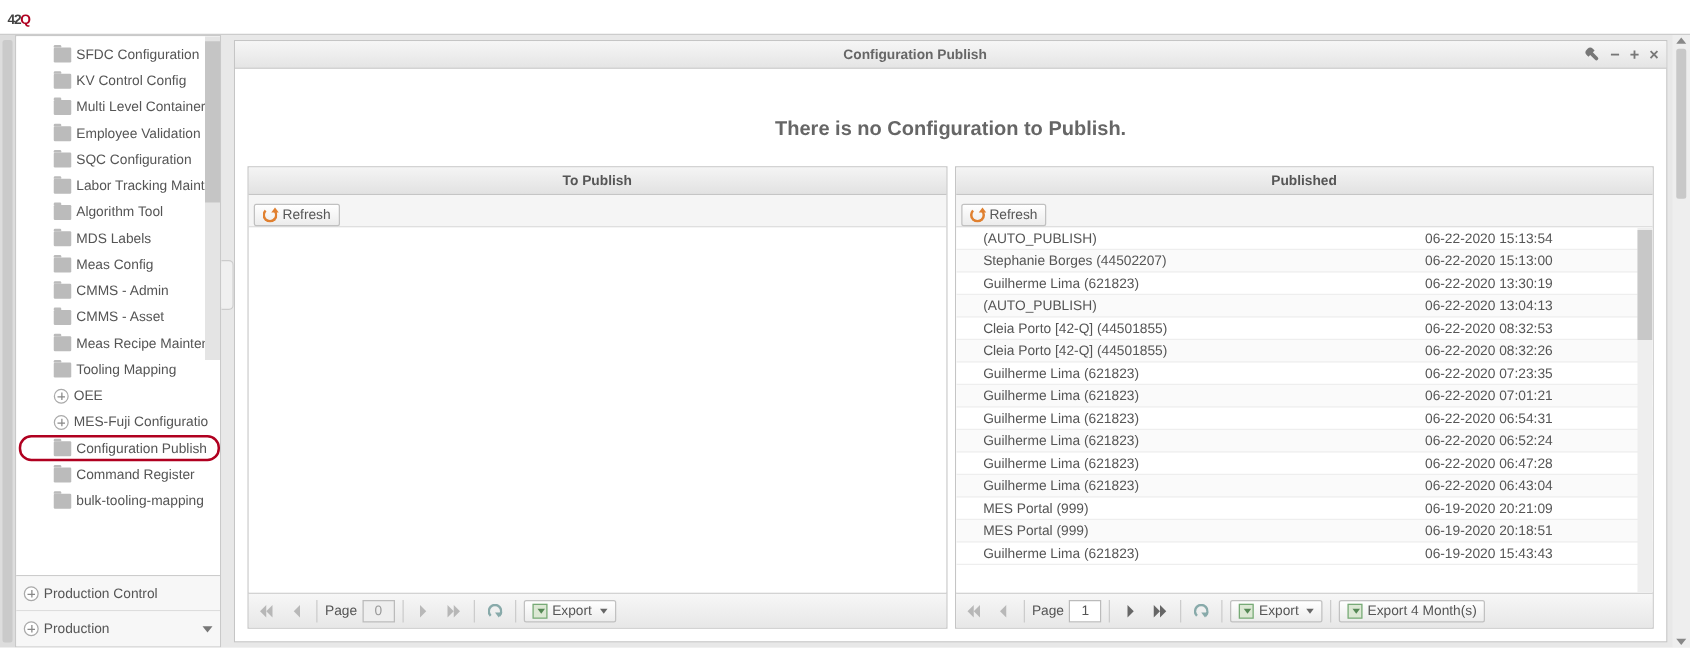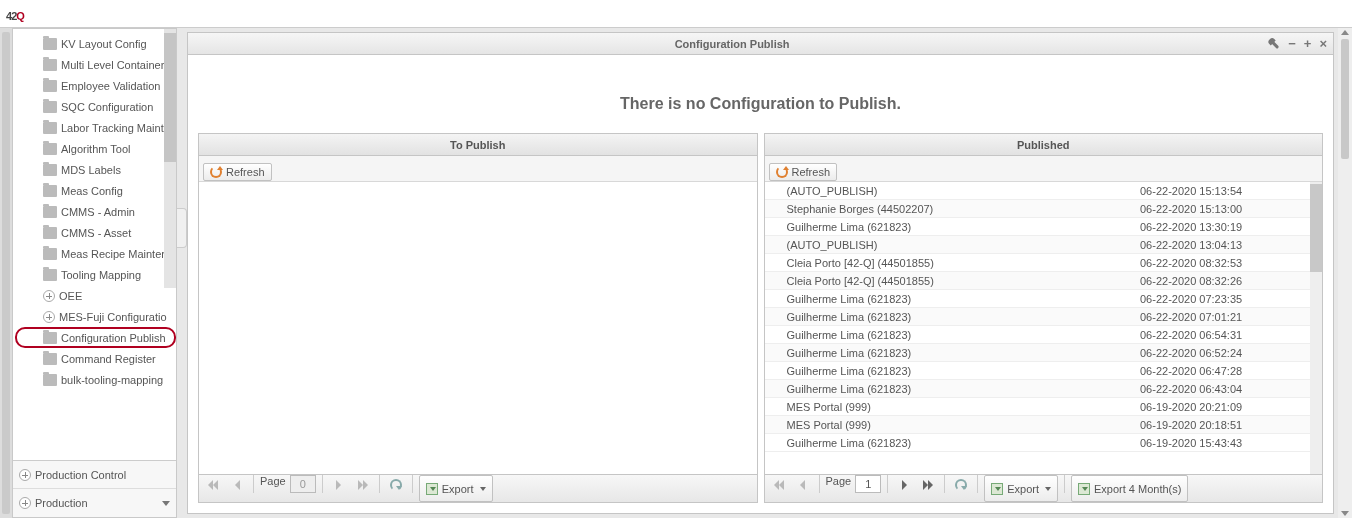--- a/index.html
+++ b/index.html
@@ -49,21 +49,21 @@
 .refresh-ico:before{content:"";position:absolute;inset:0;border:2px solid #e08030;border-radius:50%;border-top-color:transparent}
 .refresh-ico:after{content:"";position:absolute;right:-1px;top:0;width:0;height:0;border-left:3px solid transparent;border-right:3px solid transparent;border-bottom:4px solid #e08030}
 .grid-body{flex:1;overflow:hidden;position:relative;background:#fff}
 .rowlist{position:absolute;inset:0;overflow-y:auto}
 .row{display:flex;height:18px;align-items:center;border-bottom:1px solid #eee;padding:0 22px}
 .row:nth-child(even){background:#fafafa}
 .row .c1{flex:1;overflow:hidden;text-overflow:ellipsis;white-space:nowrap}
 .row .c2{width:160px;text-align:left}
 .grid-scroll{position:absolute;right:0;top:0;bottom:0;width:12px;background:#eee}
 .grid-scroll .th{background:#c8c8c8;height:30%;margin-top:2px}
-.grid-ft{height:28px;background:linear-gradient(#f7f7f7,#e7e7e7);border-top:1px solid #c5c5c5;display:flex;padding:0 4px;gap:4px}
+.grid-ft{height:28px;background:linear-gradient(#f7f7f7,#e7e7e7);border-top:1px solid #c5c5c5;display:flex;align-items:center;padding:0 4px;gap:4px}
 .sep{width:1px;height:18px;background:#ccc;margin:0 2px}
 .ib{width:20px;height:20px;display:flex;align-items:center;justify-content:center;cursor:pointer;border-radius:2px}
 .ib.disabled{opacity:.4;cursor:default}
 .arrow-l,.arrow-r,.arrow-ll,.arrow-rr{display:inline-block}
 .arrow-l{width:0;height:0;border-top:5px solid transparent;border-bottom:5px solid transparent;border-right:5px solid #666}
 .arrow-r{width:0;height:0;border-top:5px solid transparent;border-bottom:5px solid transparent;border-left:5px solid #666}
 .arrow-ll{position:relative;width:10px;height:10px}
 .arrow-ll:before,.arrow-ll:after{content:"";position:absolute;top:0;width:0;height:0;border-top:5px solid transparent;border-bottom:5px solid transparent;border-right:5px solid #666}
 .arrow-ll:after{left:5px}
 .arrow-rr{position:relative;width:10px;height:10px}
@@ -91,23 +91,27 @@
   </span>
 </div>
 
 <div class="shell">
   <div class="left-scroll">
       <div class="thumb"></div>
     </div>
 
   <div class="sidebar">
     <div class="tree-wrap" id="tree">
-        <div class="tree-item">
-          <span class="ico ico-folder"></span>
-          <span>KV Layout Config</span>
+      <div class="tree-item">
+          <span class="ico ico-folder"></span>
+          <span>SFDC Configuration</span>
+        </div>
+        <div class="tree-item">
+          <span class="ico ico-folder"></span>
+          <span>KV Control Config</span>
         </div>
         <div class="tree-item">
           <span class="ico ico-folder"></span>
           <span>Multi Level Container</span>
         </div>
         <div class="tree-item">
           <span class="ico ico-folder"></span>
           <span>Employee Validation C</span>
         </div>
         <div class="tree-item">

